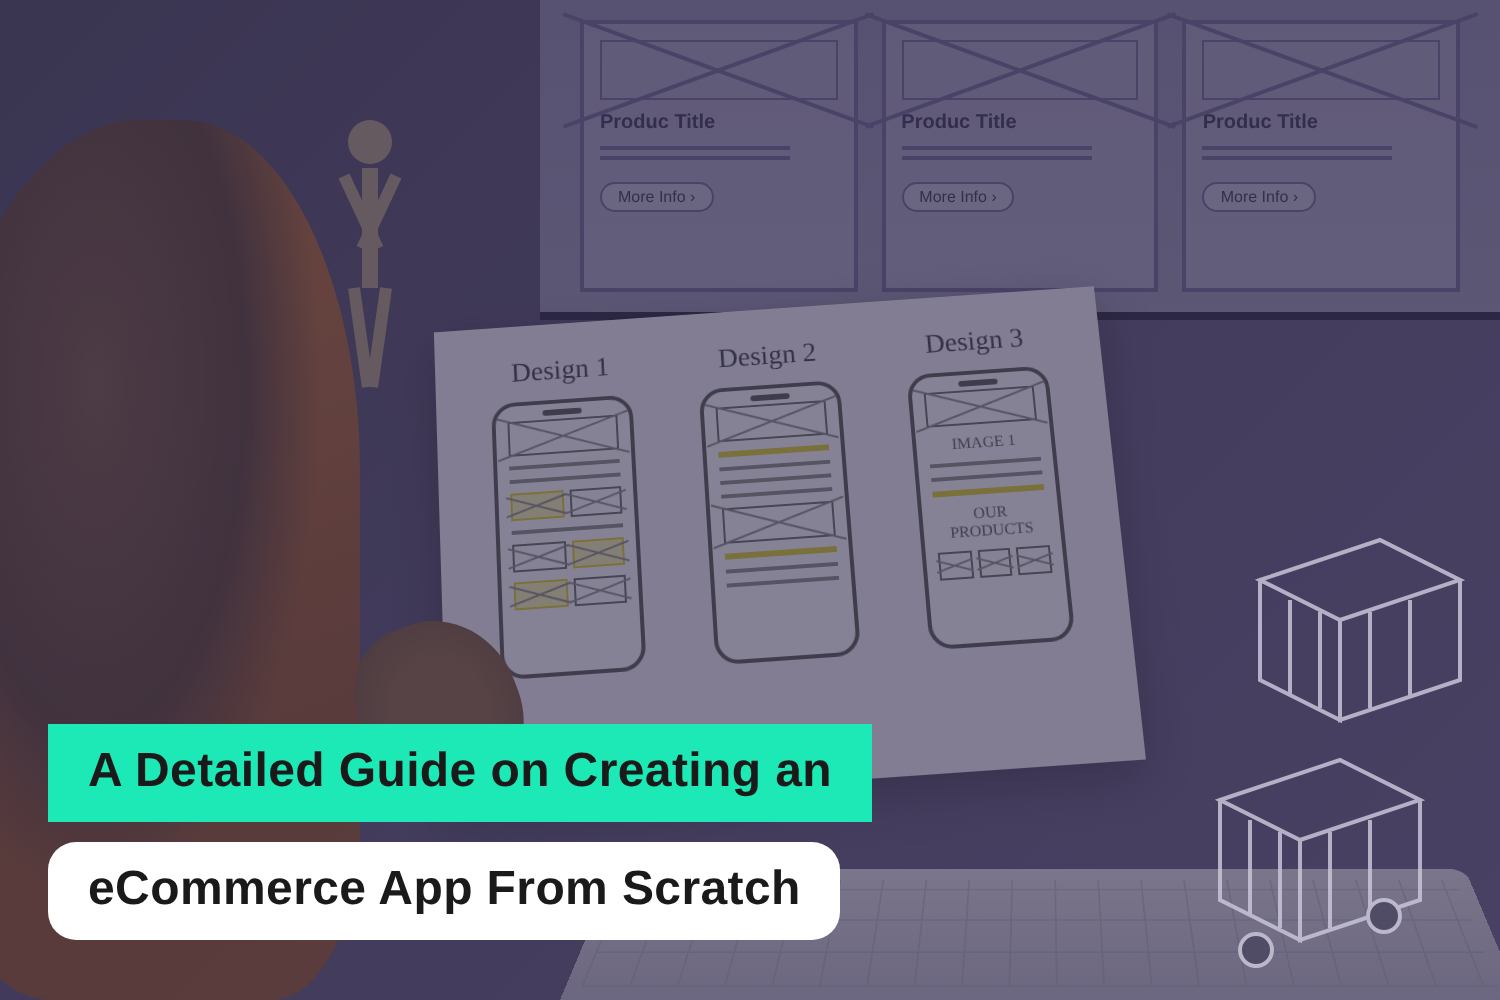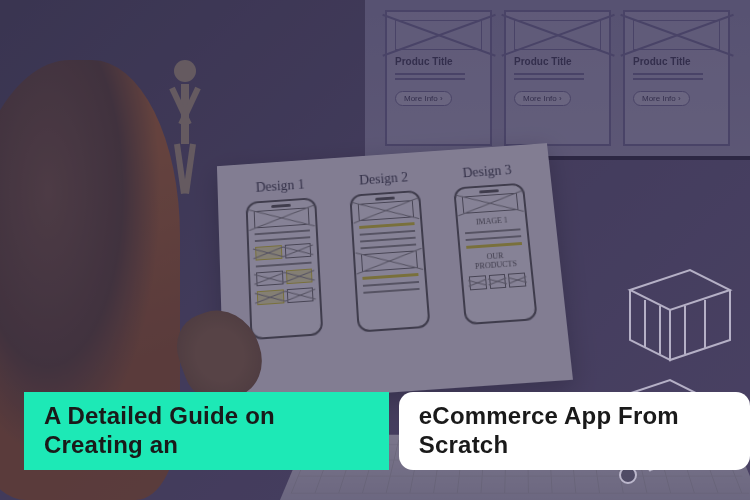--- a/index.html
+++ b/index.html
@@ -25,21 +25,21 @@
     
     .scene {
       position: absolute;
       inset: 0;
       z-index: 1;
     }
     .monitor {
       position: absolute;
       top: 0;
       right: 0;
-      width: 385px;
+      width: 480px;
       height: 160px;
       background: linear-gradient(180deg, #8a85a8 0%, #9590b0 100%);
       border-bottom: 4px solid #2a2640;
     }
     .monitor-frame {
       position: absolute;
       top: 10px;
       left: 20px;
       right: 20px;
       bottom: 10px;
@@ -248,21 +248,21 @@
       z-index: 3;
       opacity: 0.85;
     }
     
     .title-banner {
       position: absolute;
       left: 24px;
       bottom: 30px;
       z-index: 5;
       display: flex;
-      flex-direction: row;
+      flex-direction: column;
       gap: 10px;
       align-items: flex-start;
     }
     .title-line {
       padding: 10px 20px;
       font-size: 24px;
       font-weight: 600;
       color: #1a1a1a;
       line-height: 1.2;
       letter-spacing: 0.2px;

